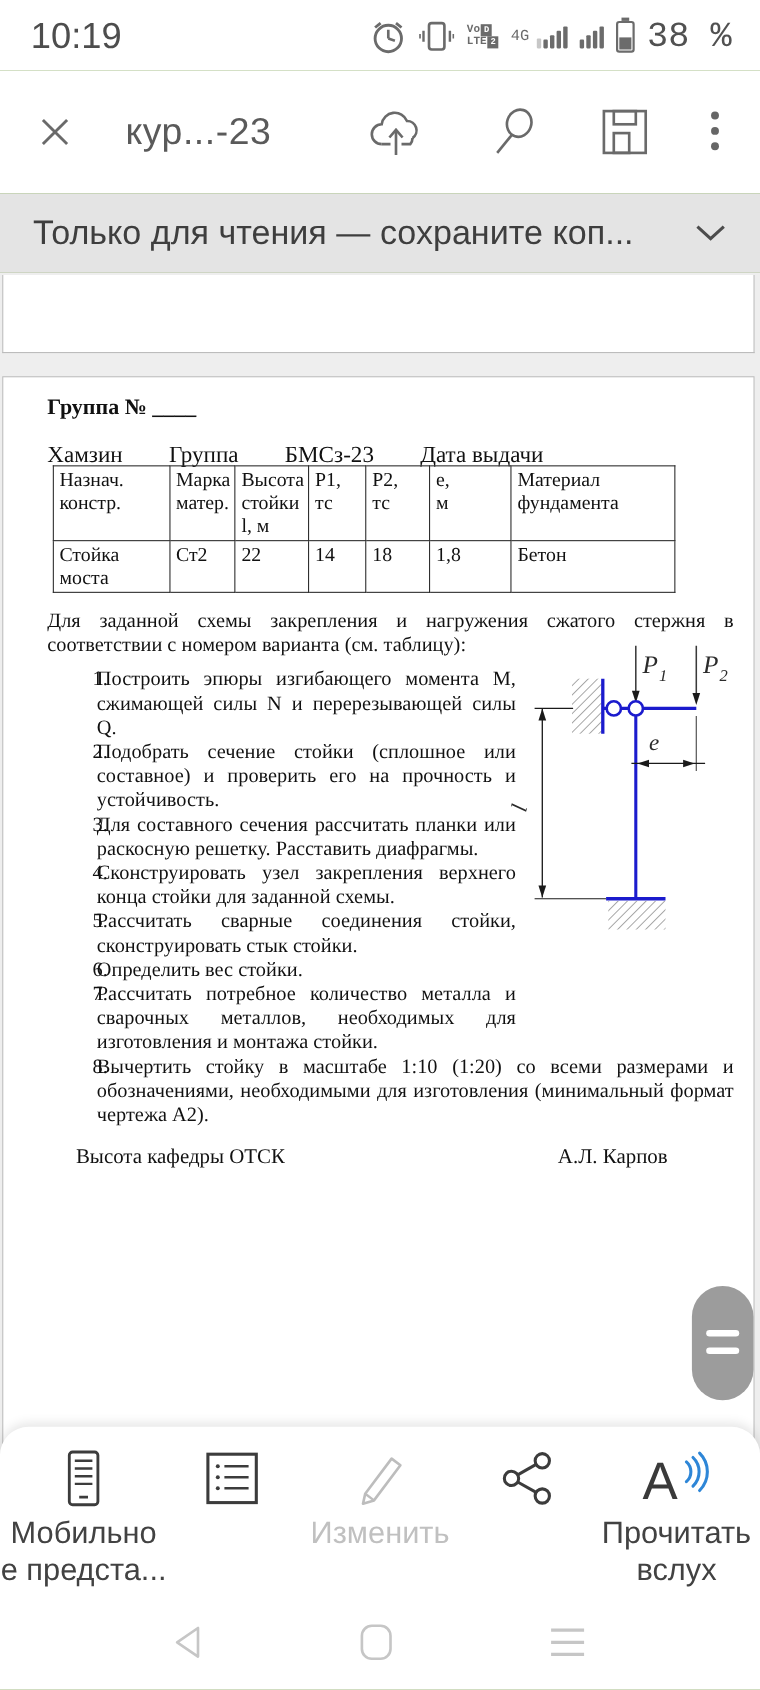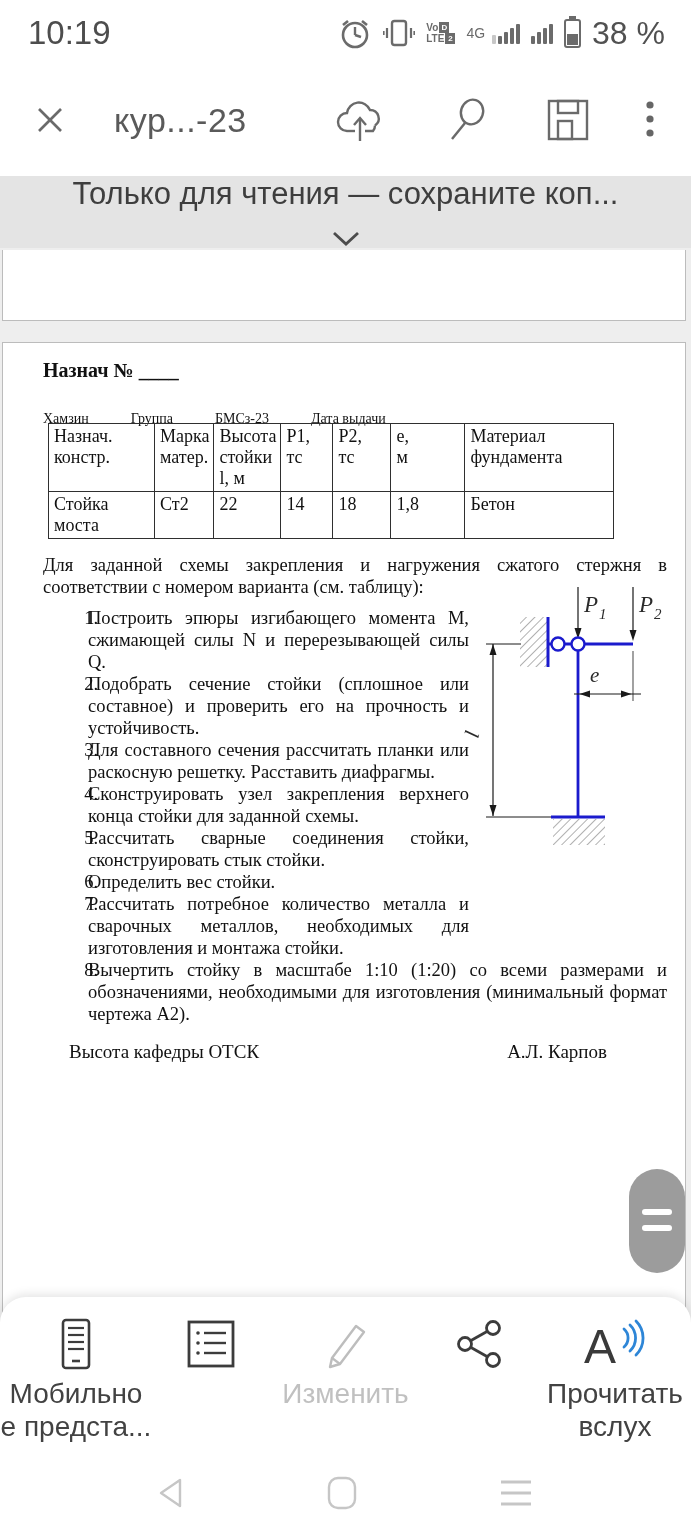--- a/index.html
+++ b/index.html
@@ -4,46 +4,46 @@
 <style>
   * { margin:0; padding:0; box-sizing:border-box; }
   html,body { background:#fff; }
   .screen {
     position:relative; width:691px; height:1536px; overflow:hidden;
     background:#4d7c0f; font-family:"Liberation Sans", sans-serif;
   }
   
   .statusbar { position:absolute; top:0; left:0; width:691px; height:64px; background:#fff; }
   .time { position:absolute; left:28px; top:14px; font-size:33px; color:#4d4d4d; }
-  .sb-right { position:absolute; right:26px; top:10px; height:46px; display:flex; align-items:center; gap:11px; color:#6b6b6b; }
+  .sb-right { position:absolute; right:26px; top:10px; height:46px; display:flex; align-items:center; gap:11px; color:#6b6b6b;font-family:Liberation Mono, monospace; }
   .volte { display:flex; flex-direction:column; justify-content:center; line-height:11px; }
   .volte .vrow { display:flex; align-items:center; gap:1px; font-size:10px; font-weight:bold; color:#6b6b6b; }
   .volte .vbox { display:inline-block; width:10px; height:11px; background:#6b6b6b; color:#fff; font-size:8px; font-weight:bold; text-align:center; line-height:11px; }
   .net4g { font-size:14px; color:#6b6b6b; margin-right:-4px; }
   .bars { display:flex; align-items:flex-end; gap:2px; height:22px; }
   .bars i { display:block; width:4px; background:#6b6b6b; border-radius:1px; }
   .bars i.faint { background:#c7c7c7; }
   .battery { position:relative; width:17px; height:29px; border:2px solid #6b6b6b; border-radius:3px; }
   .battery:before { content:""; position:absolute; top:-5px; left:3px; width:7px; height:3px; background:#6b6b6b; }
   .battery .fill { position:absolute; bottom:1px; left:1px; right:1px; height:11px; background:#6b6b6b; }
   .batt-pct { font-size:32px; color:#515151; }
   
   .apptoolbar { position:absolute; top:64px; left:0; width:691px; height:112px; background:#fff; display:flex; align-items:center; padding:0 30px; }
   .doc-title { font-size:34px; color:#5a5a5a; margin-left:44px; letter-spacing:.5px; }
   .tb-spacer { flex:1; }
   .tb-icon { display:flex; align-items:center; justify-content:center; margin-left:54px; }
   
-  .banner { position:absolute; top:176px; left:0; width:691px; height:72px; background:#e4e4e4; display:flex; align-items:center; padding:0 30px;flex-direction:column; }
+  .banner { position:absolute; top:176px; left:0; width:691px; height:72px; background:#e4e4e4; display:flex; align-items:center; padding:0 30px; }
   .banner-text { font-size:31px; color:#3e3e3e; flex:1; }
   
   .docbg { position:absolute; top:248px; left:0; width:691px; height:1092px; background:#eeeeee; }
   .pageprev { position:absolute; top:250px; left:2px; width:684px; height:71px; background:#fff; border:1px solid #bcbcbc; border-top:none; }
   .page { position:absolute; top:342px; left:2px; width:684px; height:975px; background:#fff; border:1px solid #bcbcbc; font-family:"Liberation Serif", serif; color:#111; }
   .variant { position:absolute; left:40px; top:16px; font-size:20px; font-weight:bold; }
-  .infoline { position:absolute; left:40px; top:68px; font-size:14px; }
+  .infoline { position:absolute; left:40px; top:58px; font-size:21px; }
   .infoline span { margin-right:42px; }
   .doctable { position:absolute; left:45px; top:80px; border-collapse:collapse; table-layout:fixed; }
   .doctable th, .doctable td { border:1px solid #2f2f2f; font-weight:normal; text-align:left; vertical-align:top; font-size:18px; line-height:21px; padding:2px 4px 2px 5px; white-space:pre-line; }
   .doctable th { height:67px; }
   .doctable td { height:30px; }
   .textblock { position:absolute; left:40px; top:211px; width:624px; font-size:18.5px; line-height:22px; }
   .intro { text-align:justify; }
   .tasks { list-style:none; counter-reset:task; margin-top:9px; }
   .tasks li { position:relative; counter-increment:task; padding-left:45px; width:426px; text-align:justify; }
   .tasks li:before { content:counter(task) "."; position:absolute; left:33px; top:0; transform:translateX(-100%); padding-right:0; }
@@ -159,21 +159,21 @@
     <span class="banner-text">Только для чтения — сохраните коп...</span>
     <svg width="30" height="18" viewBox="0 0 30 18">
       <path d="M3 3 l12 11 l12 -11" fill="none" stroke="#4c4c4c" stroke-width="2.8"></path>
     </svg>
   </div>
 
   <div class="docbg"></div>
   <div class="pageprev"></div>
 
   <div class="page">
-    <div class="variant">Назнач № ____</div>
+    <div class="variant">Группа № ____</div>
     <div class="infoline">
       <span>Хамзин</span><span>Группа</span><span>БМСз-23</span><span>Дата выдачи</span>
     </div>
 
     <table class="doctable">
       <colgroup>
         <col style="width:106px">
           <col style="width:56px">
           <col style="width:60px">
           <col style="width:52px">

